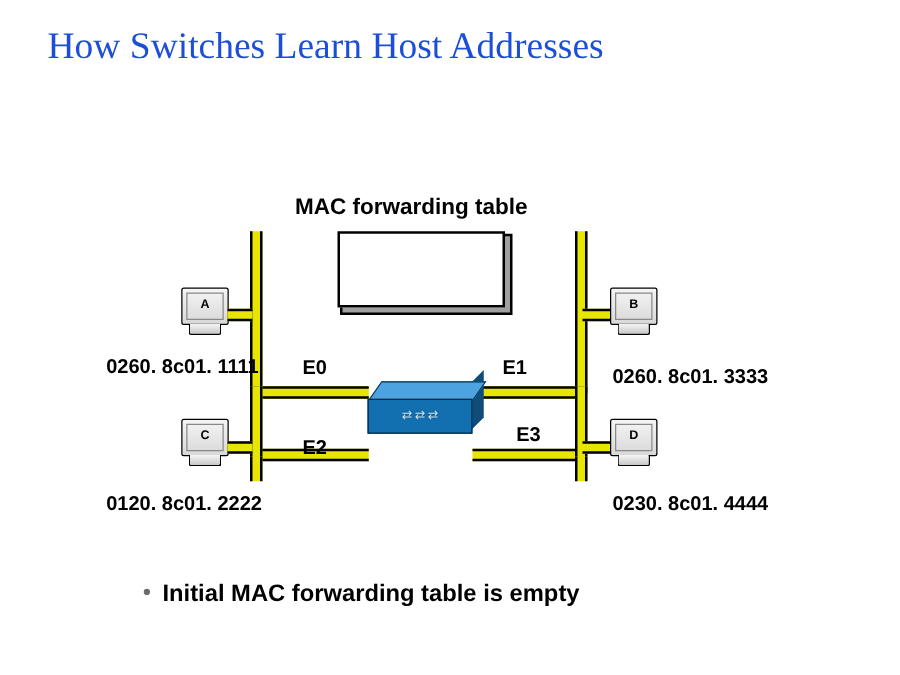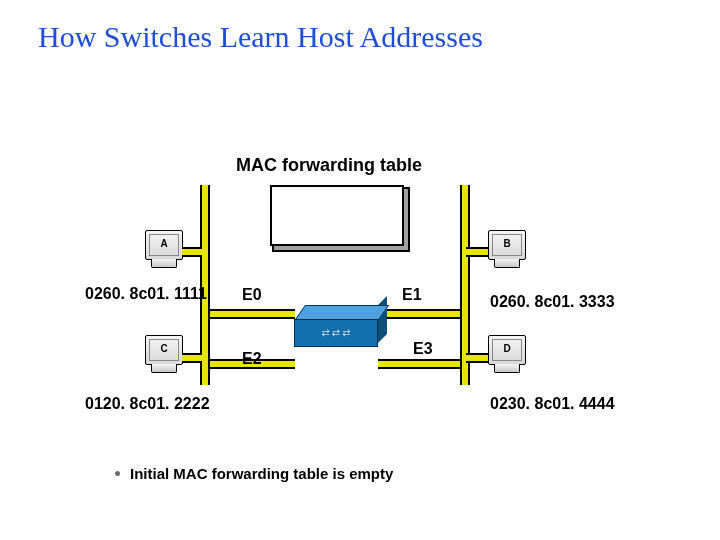--- a/index.html
+++ b/index.html
@@ -28,21 +28,21 @@
     font-weight: bold;
     font-size: 18px;
     color: #000;
     margin-left: 16px;
   }
   .bullet {
     position: absolute;
     left: 115px;
     top: 465px;
     font-weight: bold;
-    font-size: 15px;
+    font-size: 19px;
     color: #000;
   }
   .bullet .dot {
     display: inline-block;
     width: 5px;
     height: 5px;
     background: #6c6c6c;
     border-radius: 50%;
     vertical-align: middle;
     margin-right: 10px;

